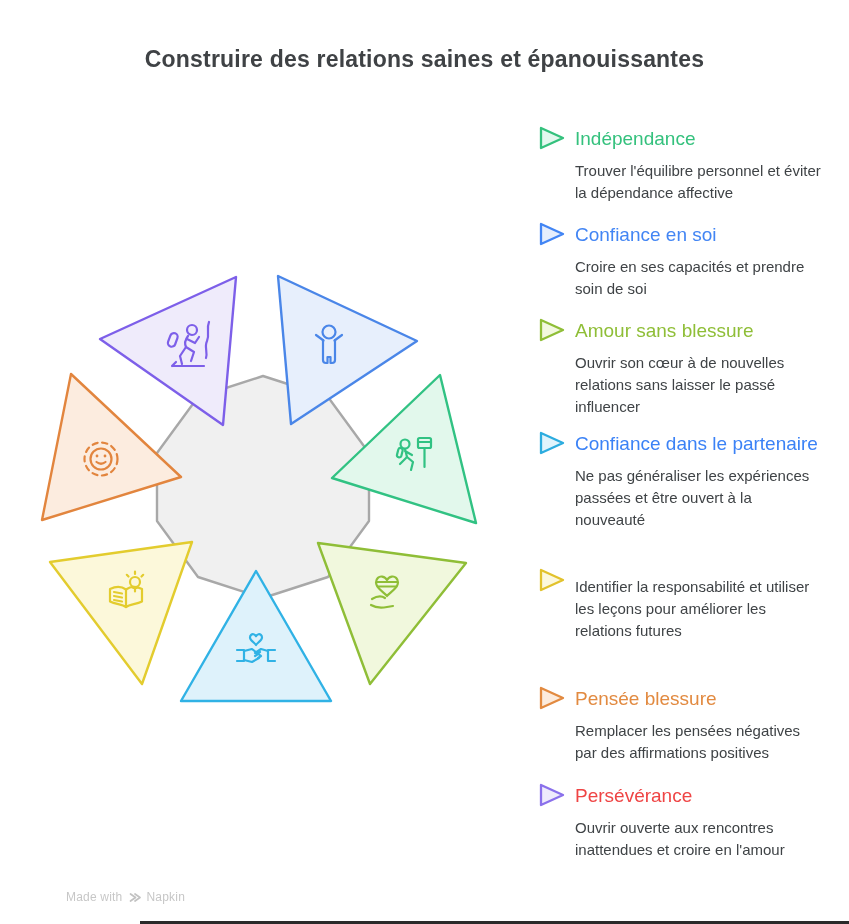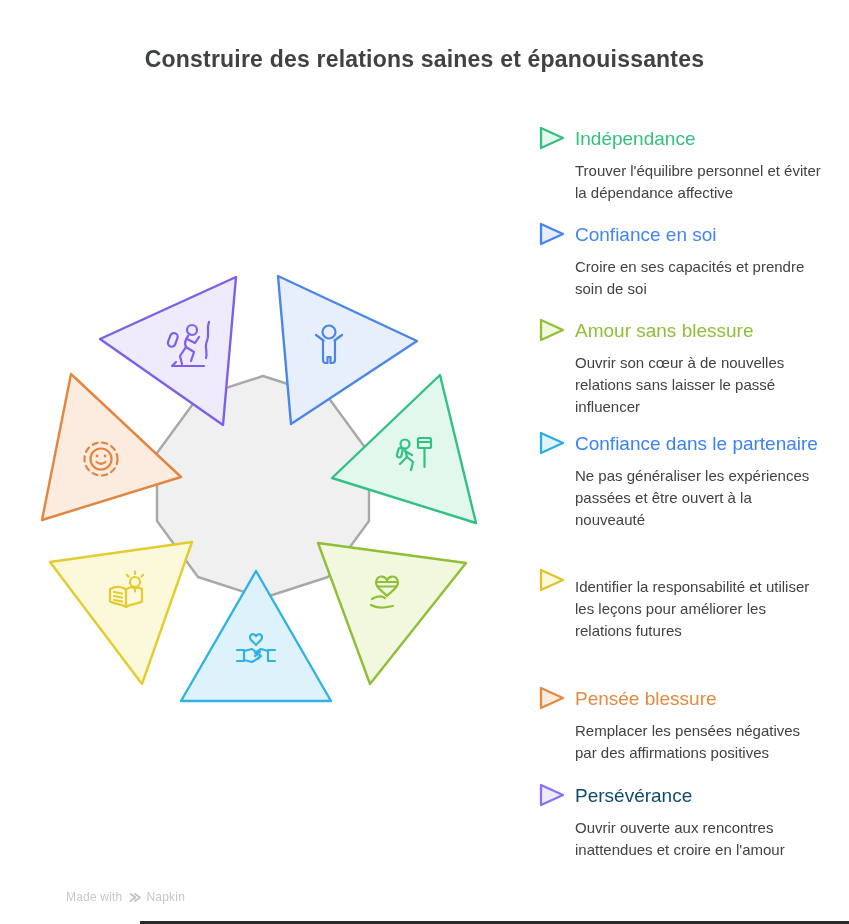--- a/index.html
+++ b/index.html
@@ -170,21 +170,21 @@
       <p class="legend-title" style="color: rgb(226, 138, 64);">Pensée blessure</p>
       <p class="legend-desc">Remplacer les pensées négatives par des affirmations positives</p>
     </div>
   </div>
 
   <div class="legend-item">
     <svg class="arrow" width="30" height="28" viewBox="0 0 30 28">
       <polygon points="4,4 26,14 4,24" stroke-width="2.3" stroke-linejoin="round" fill="#eeebfc" stroke="#8a70eb"></polygon>
     </svg>
     <div class="legend-text">
-      <p class="legend-title" style="color: #0c4a6e;">Persévérance</p>
+      <p class="legend-title" style="color: #ef4444;">Persévérance</p>
       <p class="legend-desc">Ouvrir ouverte aux rencontres inattendues et croire en l'amour</p>
     </div>
   </div>
 
 </div>
 
 <div class="watermark">
   <span>Made with</span>
   <svg width="14" height="13" viewBox="0 0 14 13">
     <path d="M2.5 3 L7.5 6.5 L2.5 10" fill="none" stroke="#c2c2c2" stroke-width="1.7" stroke-linecap="round" stroke-linejoin="round"></path>

